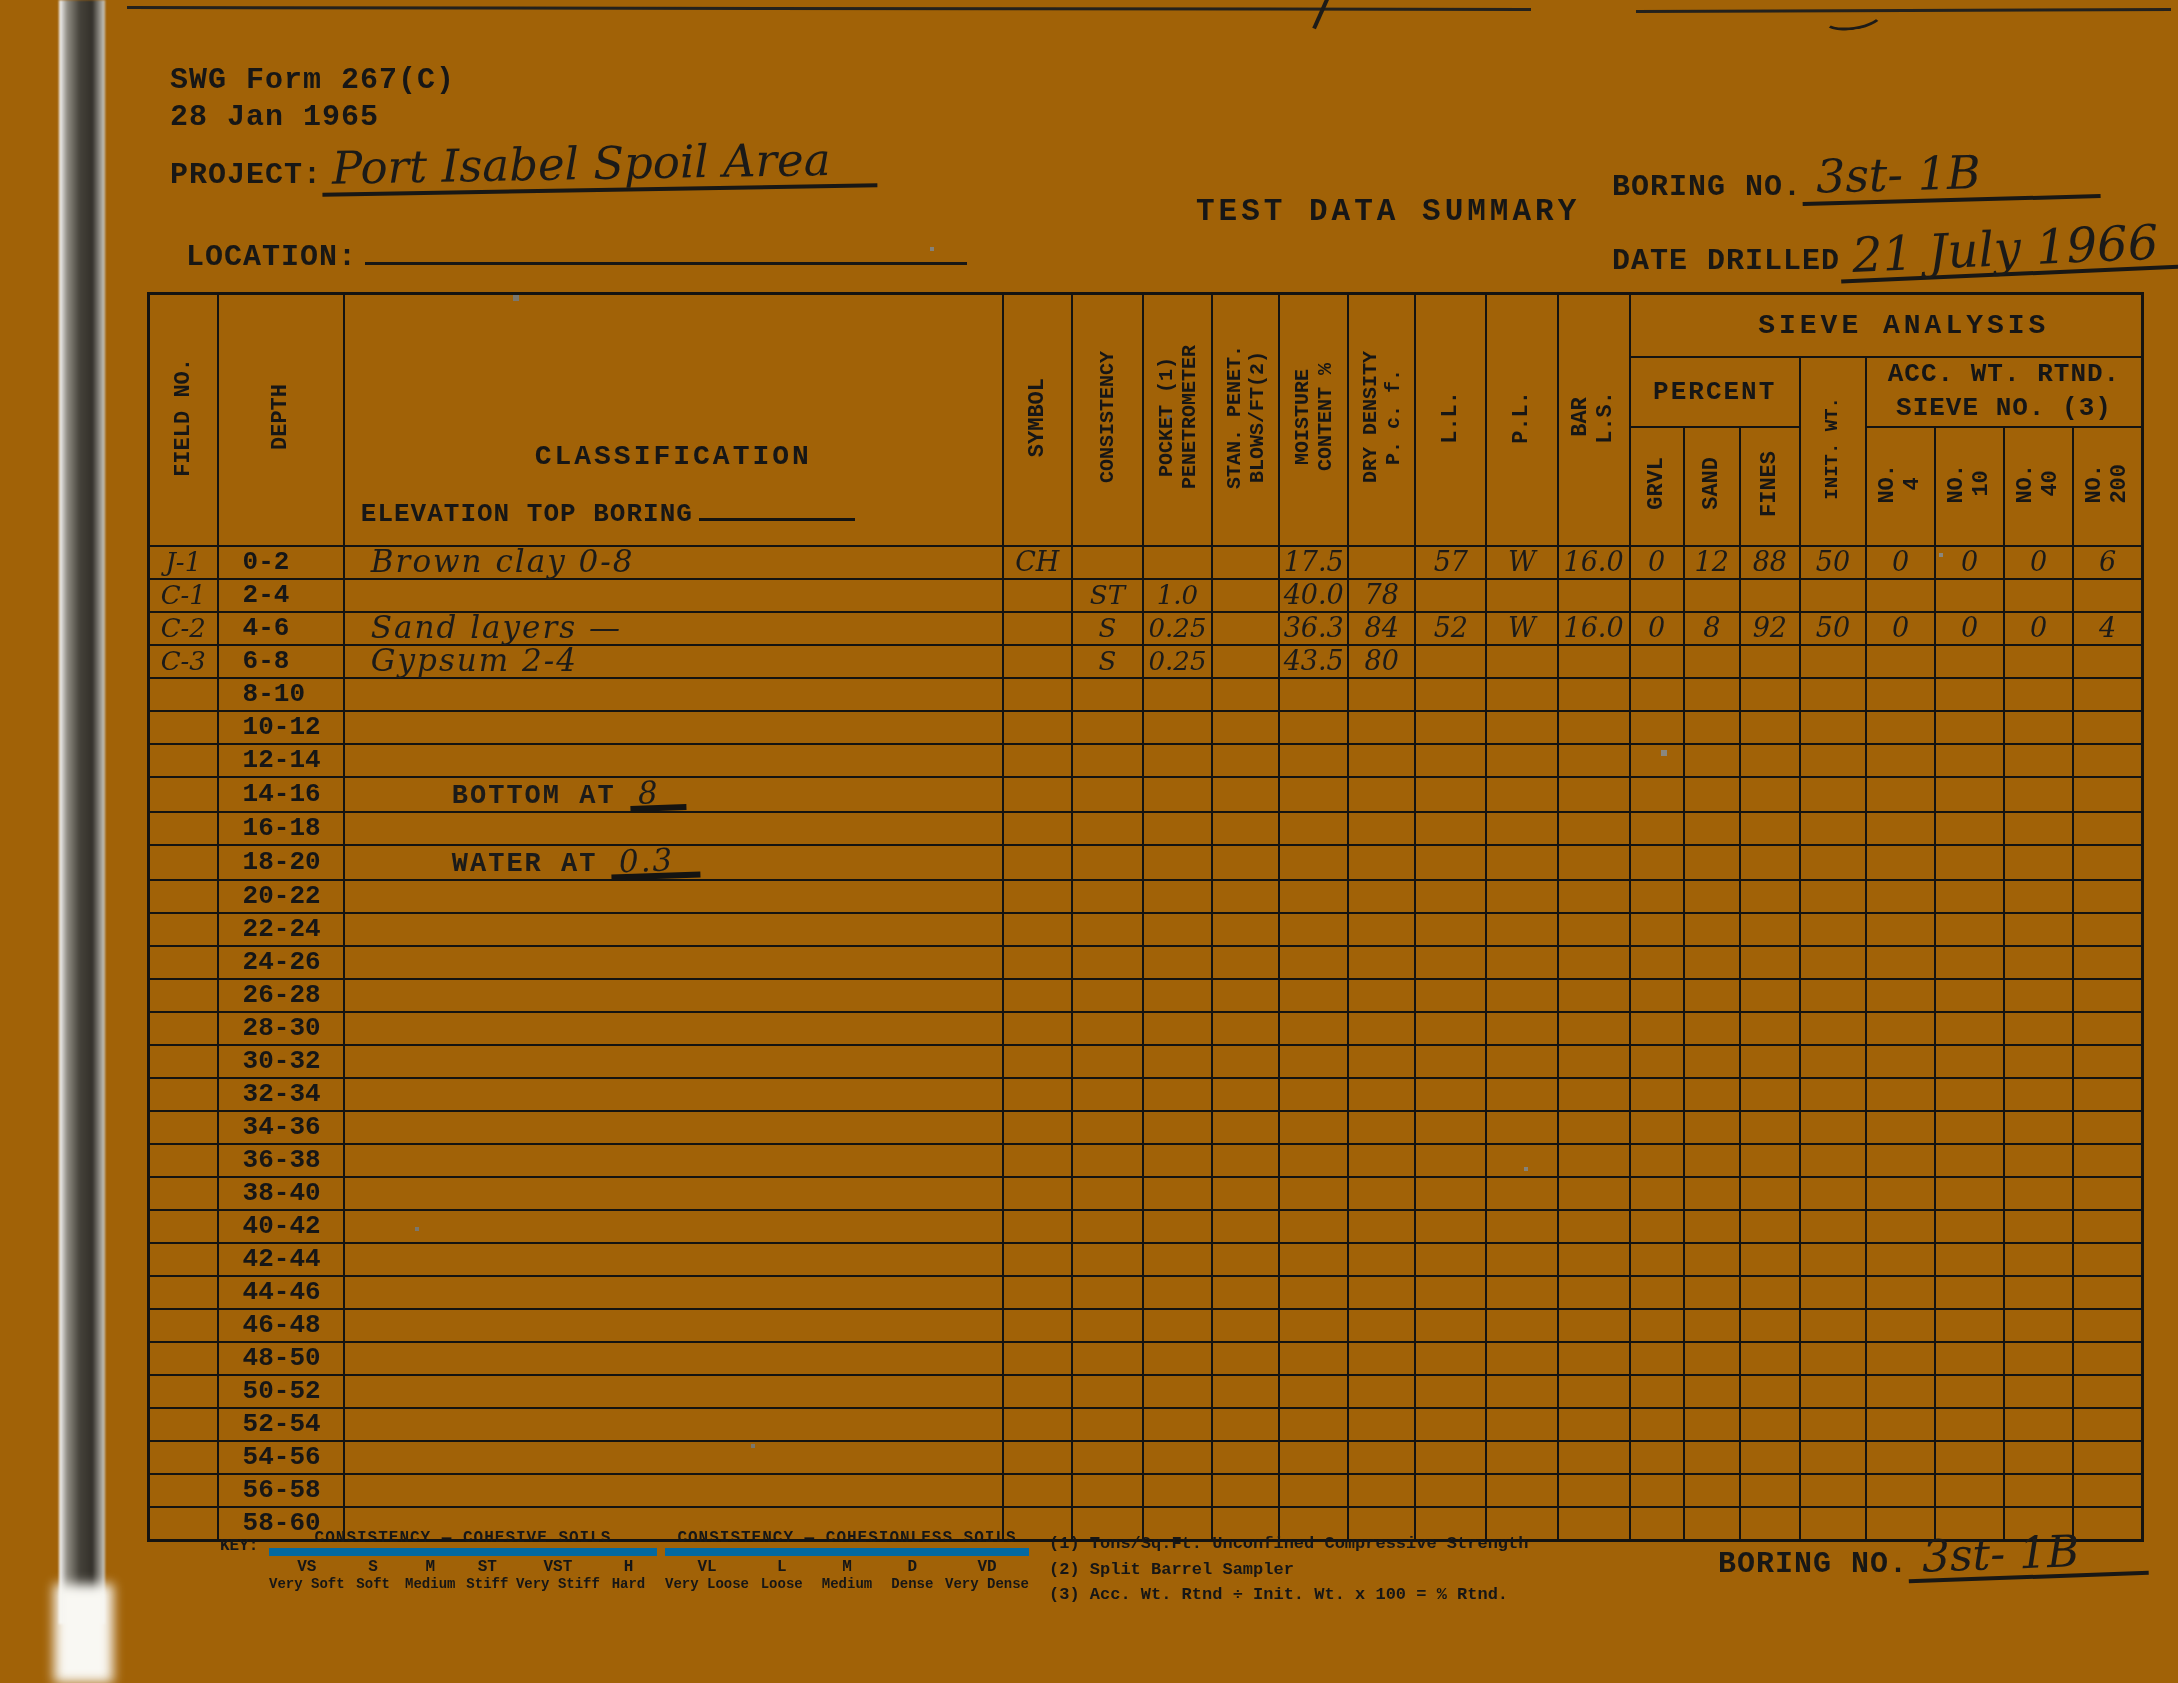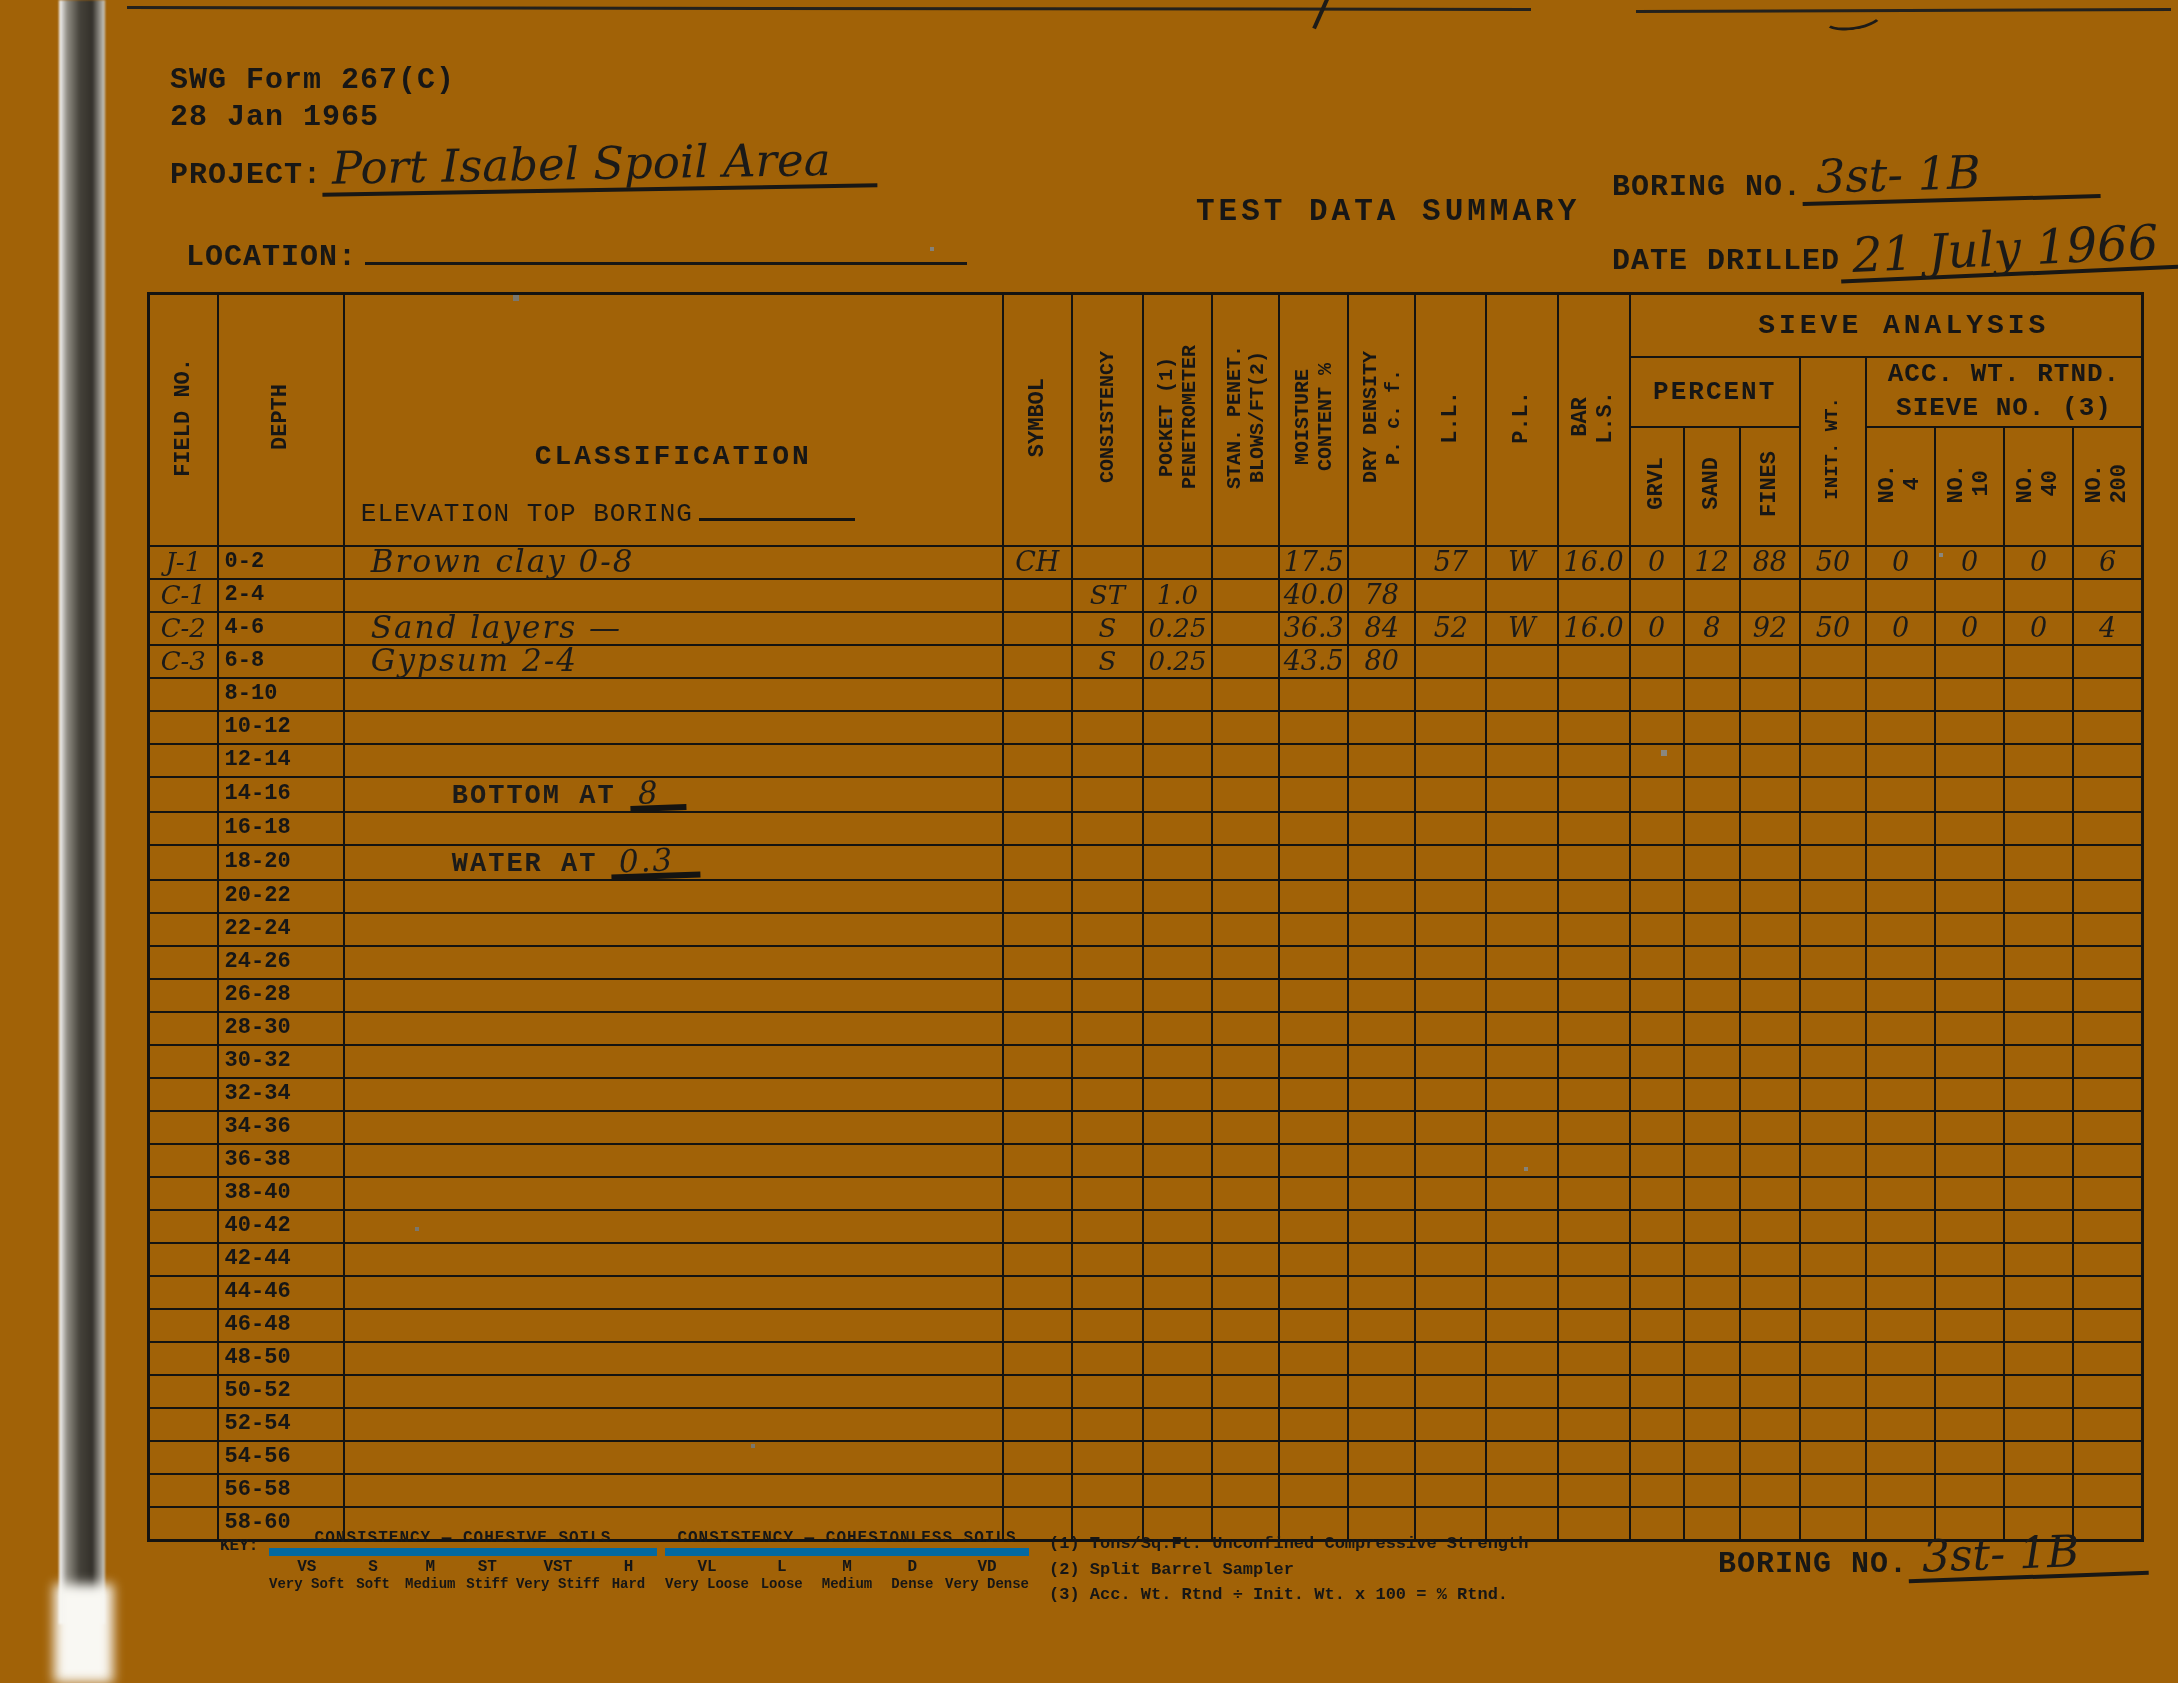--- a/index.html
+++ b/index.html
@@ -48,31 +48,31 @@
   .data-table thead th{font-weight:bold;text-align:center;vertical-align:middle;background:transparent;}
   tr.hr1 th{height:61px;} tr.hr2 th{height:59px;} tr.hr3 th{height:117px;}
 
   .vtext{writing-mode:vertical-rl;transform:rotate(180deg);display:inline-block;
     white-space:pre-line;font-size:22px;line-height:1.15;letter-spacing:0;font-weight:bold;}
   .vtext.vs{font-size:20px;}
   .vtext.vxs{font-size:19px;}
 
   th.class-head{vertical-align:top;position:relative;}
   .class-title{margin-top:73px;font-size:28px;letter-spacing:3px;font-weight:bold;text-align:center;}
-  .elev-line{position:absolute;left:16px;bottom:16px;font-size:26px;font-weight:normal;letter-spacing:1px;white-space:nowrap;}
+  .elev-line{position:absolute;left:16px;bottom:16px;font-size:26px;font-weight:bold;letter-spacing:1px;white-space:nowrap;}
   .elev-underline{display:inline-block;width:156px;height:20px;border-bottom:3px solid #141311;margin-left:6px;}
 
   th.sieve-title{font-size:28px;letter-spacing:4px;padding-left:36px;}
   th.percent-head{font-size:26px;letter-spacing:2px;}
   th.accwt-head{font-size:26px;letter-spacing:1px;white-space:pre-line;line-height:1.3;}
 
   .data-table tbody tr{height:33px;}
   .data-table tbody td{font-size:27px;line-height:.95;text-align:center;vertical-align:middle;}
   .data-table td.typed{font-family:"Liberation Mono","DejaVu Sans Mono",monospace;font-weight:bold;
-    font-size:22px;text-align:left;padding-left:6px;font-style:normal;}
+    font-size:26px;text-align:left;padding-left:24px;font-style:normal;}
   .data-table td.hw{font-family:"DejaVu Serif","Liberation Serif",serif;font-style:italic;color:#1c1b19;}
   .data-table td.c-classification{text-align:left;padding-left:26px;font-size:31px;letter-spacing:2px;white-space:nowrap;}
   .data-table td.c-field{font-size:26px;}
   .data-table td.c-consistency,.data-table td.c-pocket{font-size:26px;}
 
   .ann-label{font-family:"Liberation Mono","DejaVu Sans Mono",monospace;font-style:normal;font-weight:bold;
     font-size:27px;letter-spacing:2px;margin-left:81px;}
   .ann-value{font-family:"DejaVu Serif","Liberation Serif",serif;font-style:italic;font-size:31px;
     display:inline-block;border-bottom:6px solid #141311;margin-left:14px;padding:0 26px 0 8px;
     line-height:.85;transform:rotate(-2deg);}

